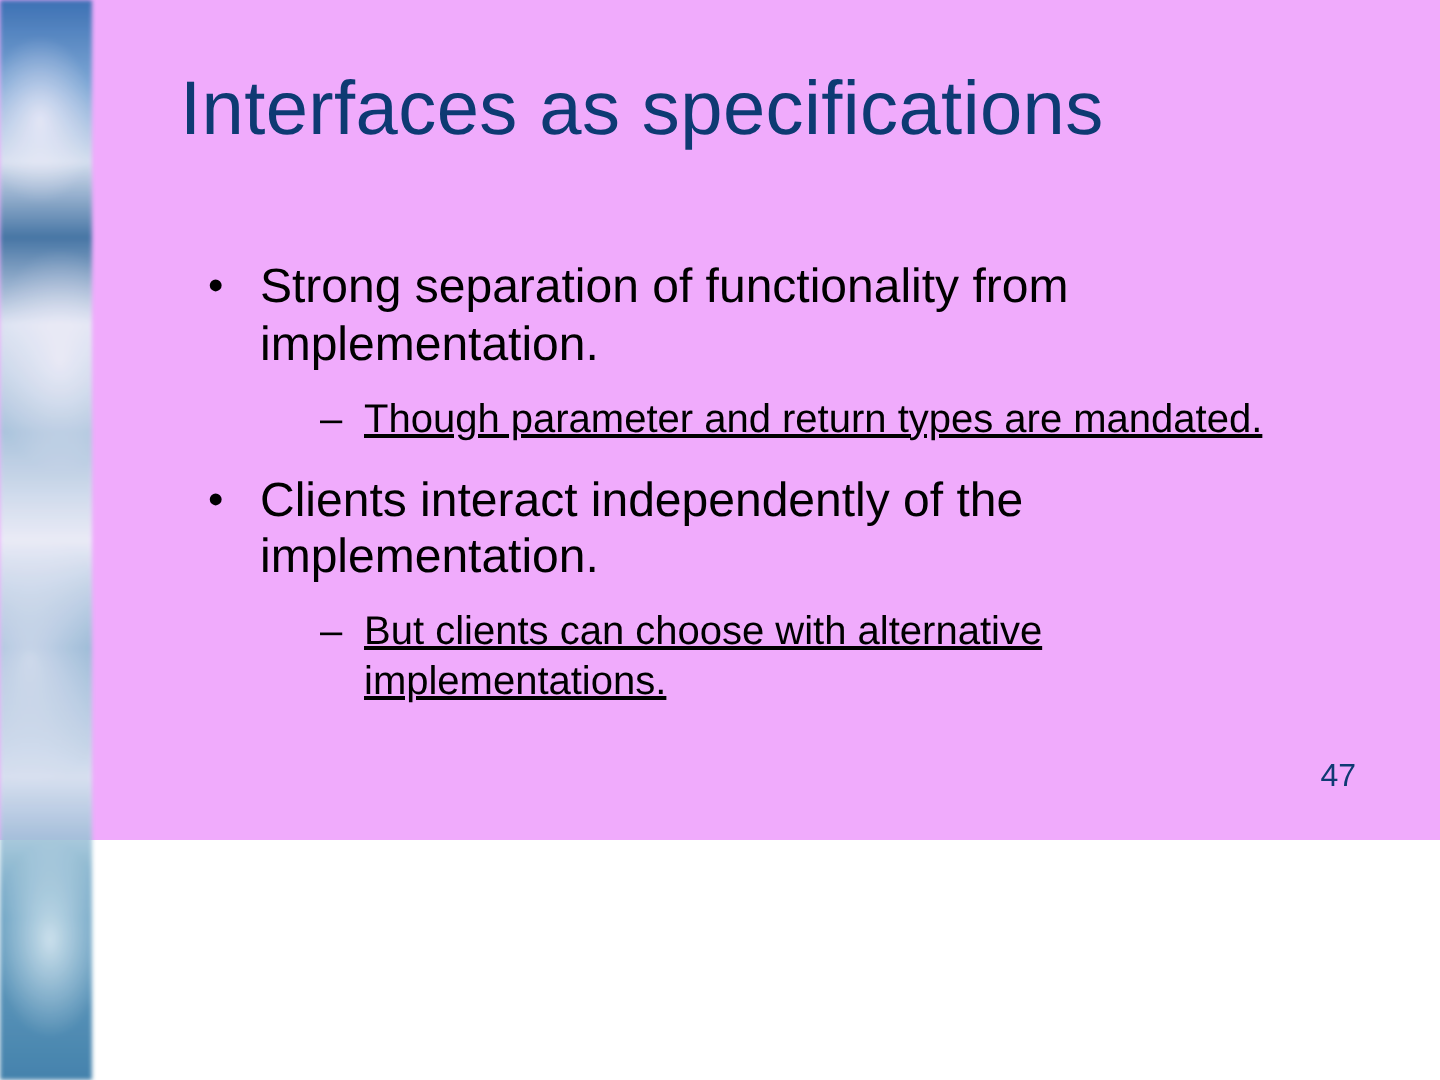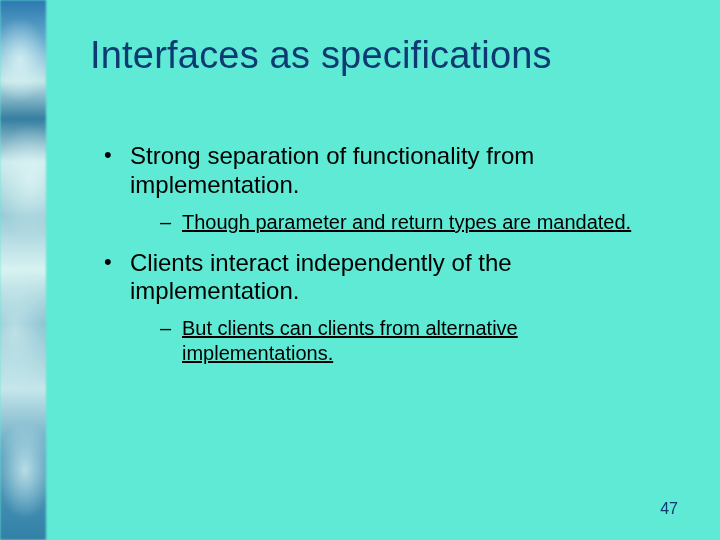--- a/index.html
+++ b/index.html
@@ -6,22 +6,22 @@
     margin: 0;
     padding: 0;
     width: 720px;
     height: 540px;
     overflow: hidden;
     font-family: Verdana, Geneva, sans-serif;
   }
   .slide {
     position: relative;
     width: 720px;
-    height: 540px;
-    background: #5eead4;
+    height: 420px;
+    background: #f0abfc;
     box-sizing: border-box;
   }
   
   .bg-strip {
     position: absolute;
     left: 0;
     top: 0;
     width: 46px;
     height: 540px;
     background:
@@ -61,21 +61,20 @@
     font-size: 38px;
     color: #0e3a73;
     letter-spacing: 0.2px;
   }
   .body {
     position: absolute;
     top: 130px;
     left: 100px;
     right: 60px;
     color: #000;
-    margin-top: 12px;
   }
   ul.level1 {
     list-style: none;
     margin: 0;
     padding: 0;
   }
   ul.level1 > li {
     position: relative;
     padding-left: 30px;
     font-size: 24px;
@@ -141,21 +140,21 @@
         <ul class="level2">
           <li>
             <span>Though parameter and return types are mandated.</span>
           </li>
         </ul>
       </li>
       <li>
         <span>Clients interact independently of the implementation.</span>
         <ul class="level2">
           <li>
-            <span>But clients can clients from alternative implementations.</span>
+            <span>But clients can choose with alternative implementations.</span>
           </li>
         </ul>
       </li>
     </ul>
   </div>
 
   <div class="page-num">47</div>
 </div>
 
 </body></html>

